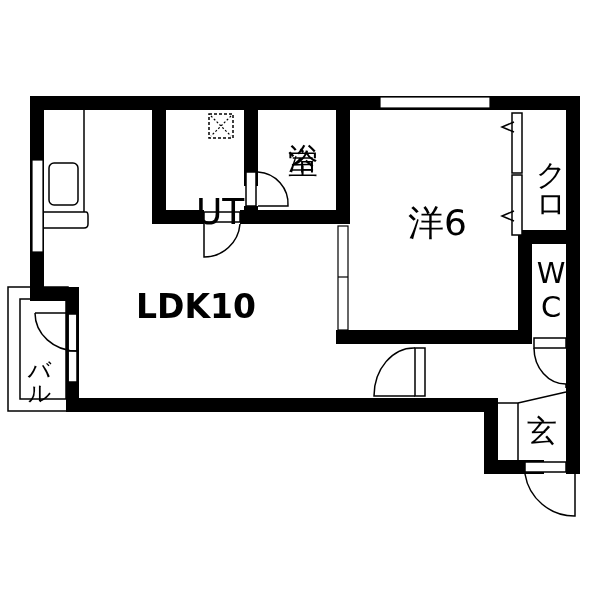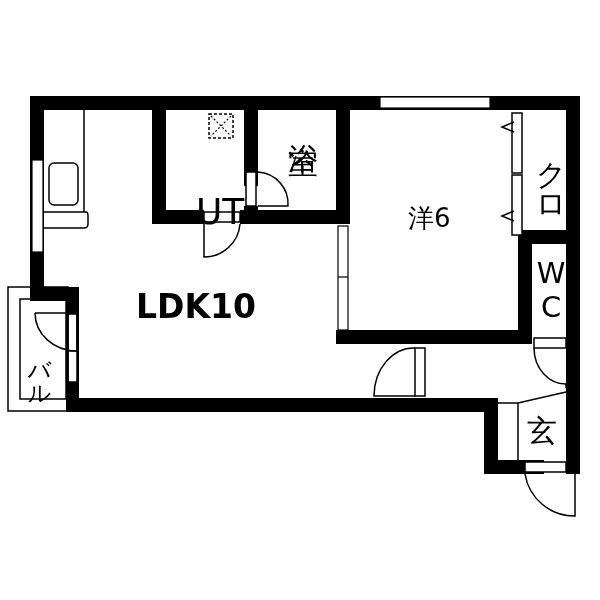--- a/index.html
+++ b/index.html
@@ -94,19 +94,19 @@
     <path d="M525 474 A50 50 0 0 0 575 516 V474" fill="none"></path>
   </g>
 
   <g fill="none" stroke="#000" stroke-width="1.5">
     <rect x="8" y="287" width="60" height="124"></rect>
     <rect x="20" y="299" width="46" height="100"></rect>
   </g>
 </svg>
 
 <div class="lbl" style="left:136px; top:290px; font-size:33px;font-weight:bold;">LDK10</div>
-<div class="lbl" style="left:408px; top:205px; font-size:26px;">洋6</div>
+<div class="lbl" style="left:408px; top:205px; font-size:36px;">洋6</div>
 <div class="lbl" style="left:196px; top:166px; font-size:36px;margin-top:28px;">UT</div>
 <div class="lbl vert" style="left:288px; top:120px; font-size:30px;">浴室</div>
 <div class="lbl vert" style="left:536px; top:140px; font-size:30px;">クロ</div>
 <div class="lbl vert" style="left:536px; top:256px; font-size:29px; letter-spacing:0;">WC</div>
 <div class="lbl" style="left:527px; top:416px; font-size:30px;">玄</div>
 <div class="lbl vert" style="left:28px; top:344px; font-size:23px; letter-spacing:0;">バル</div>
 
 </body></html>

